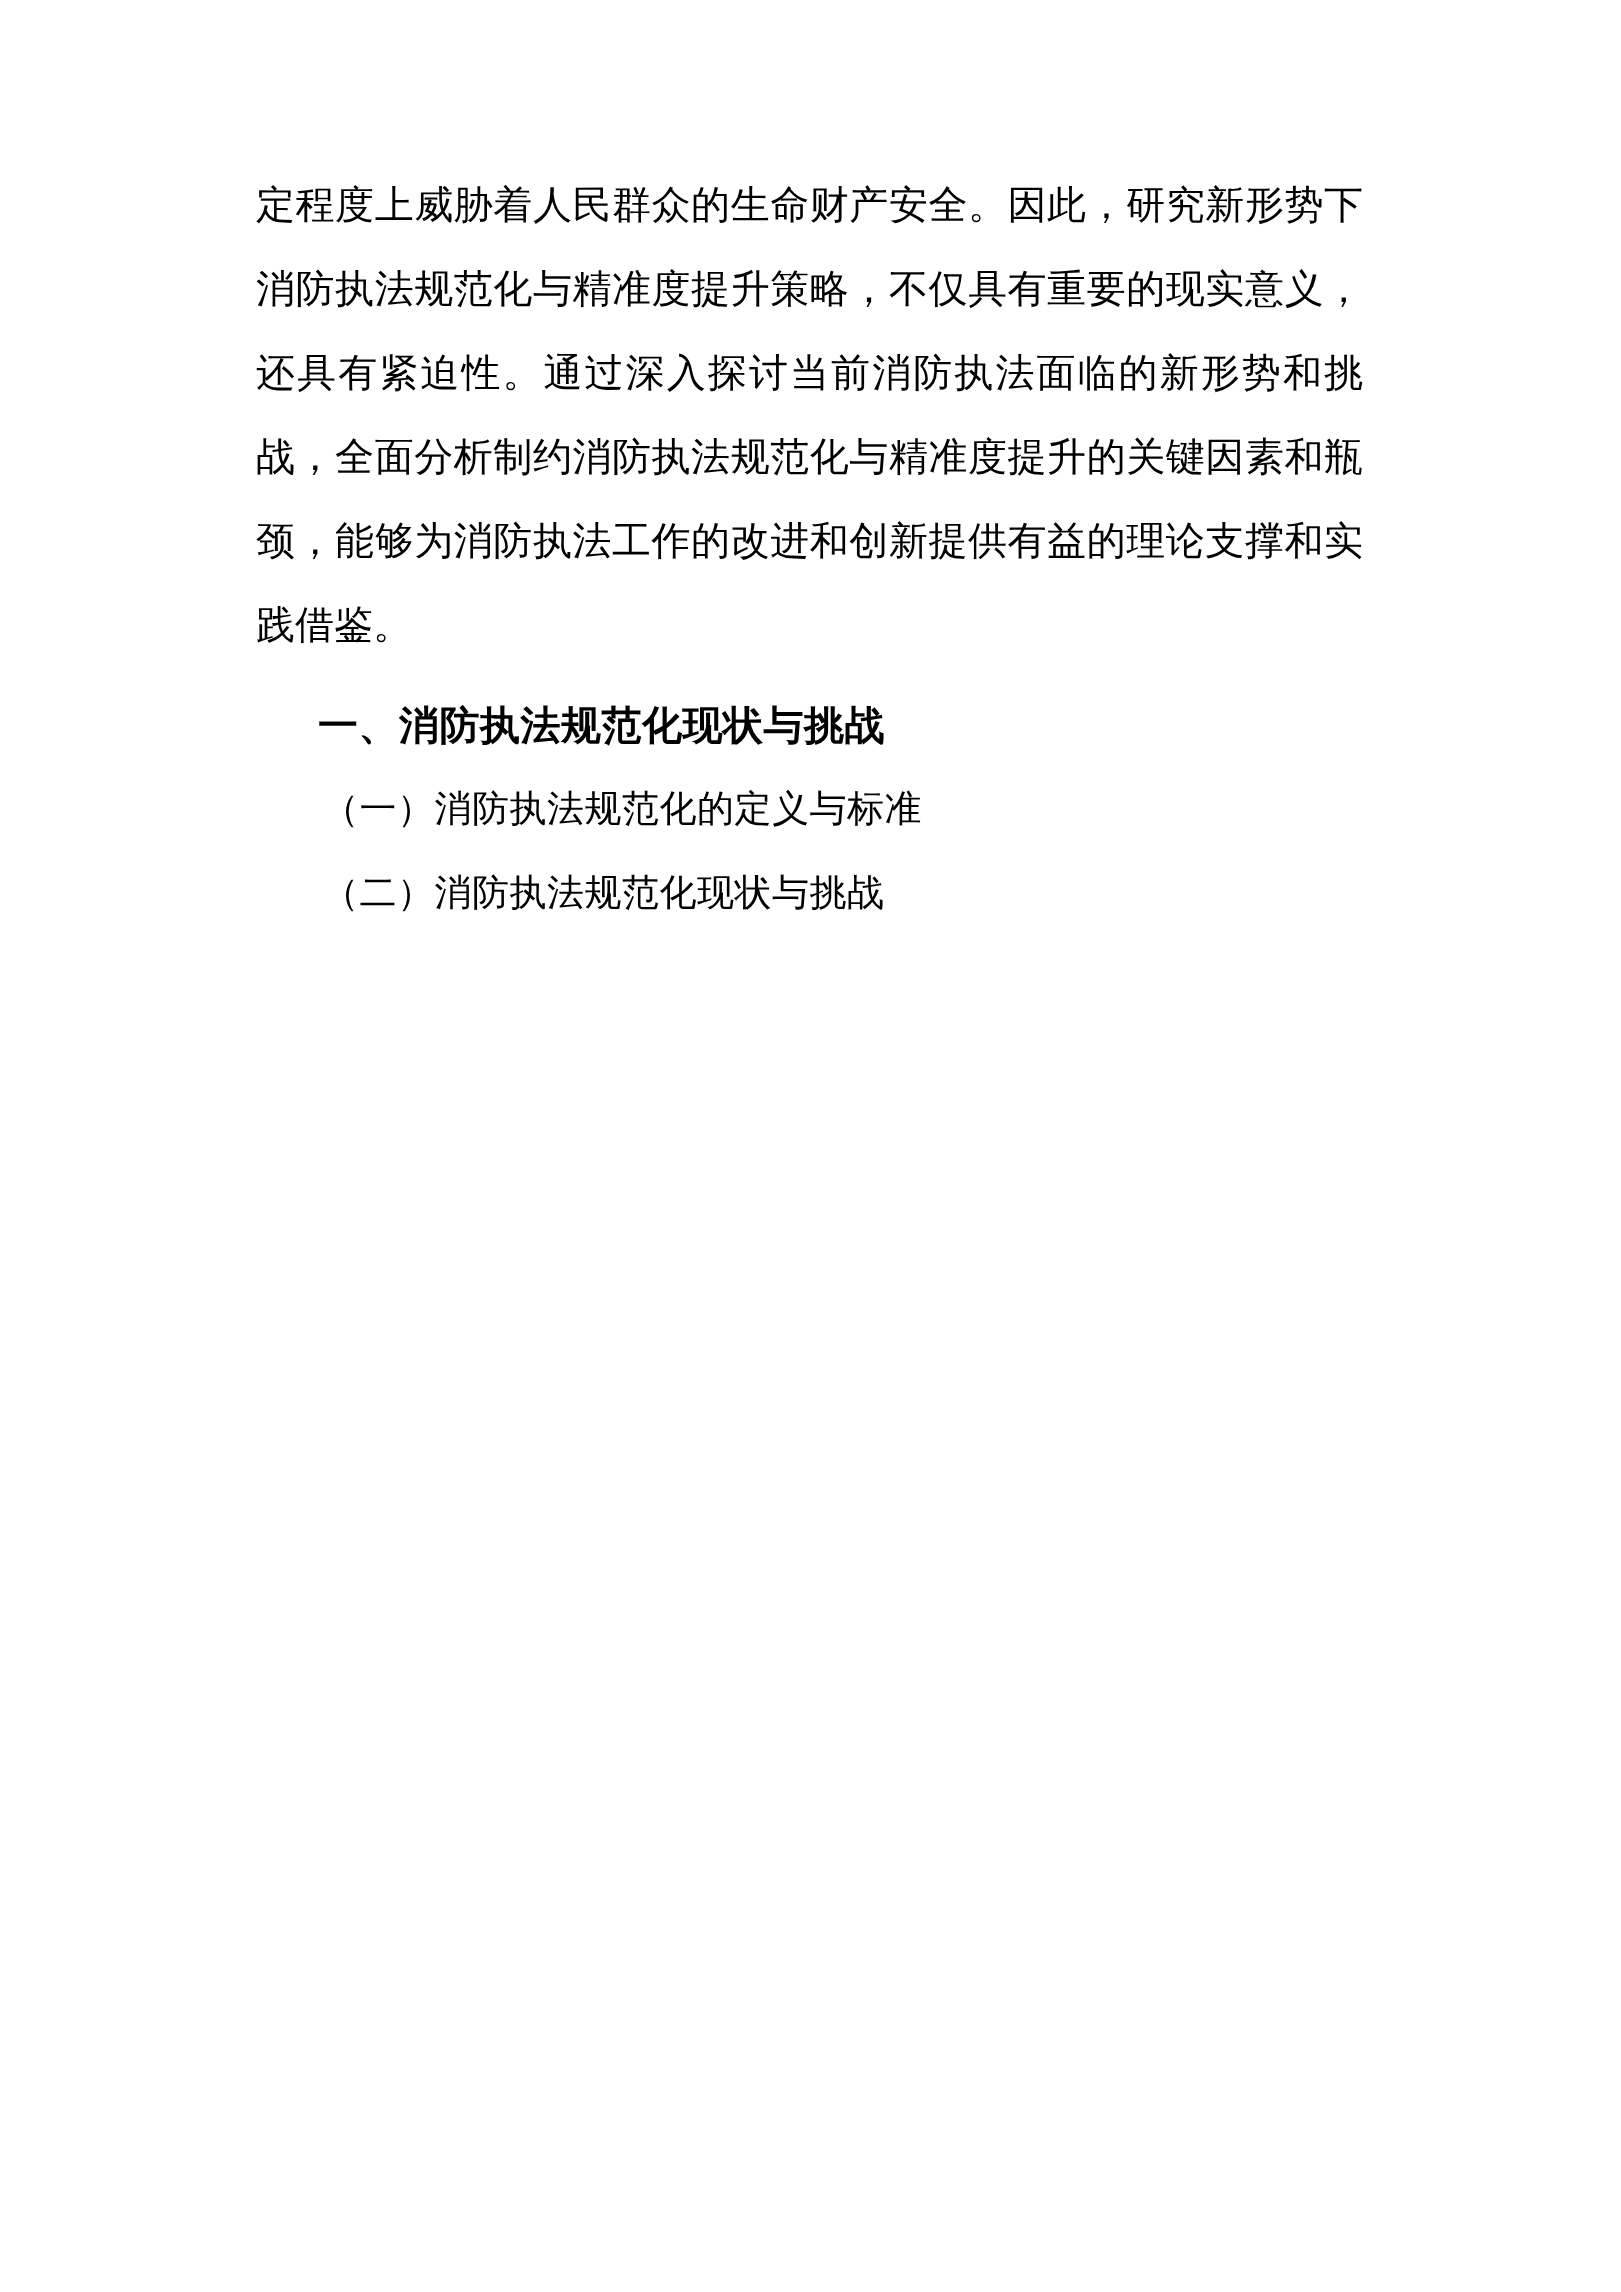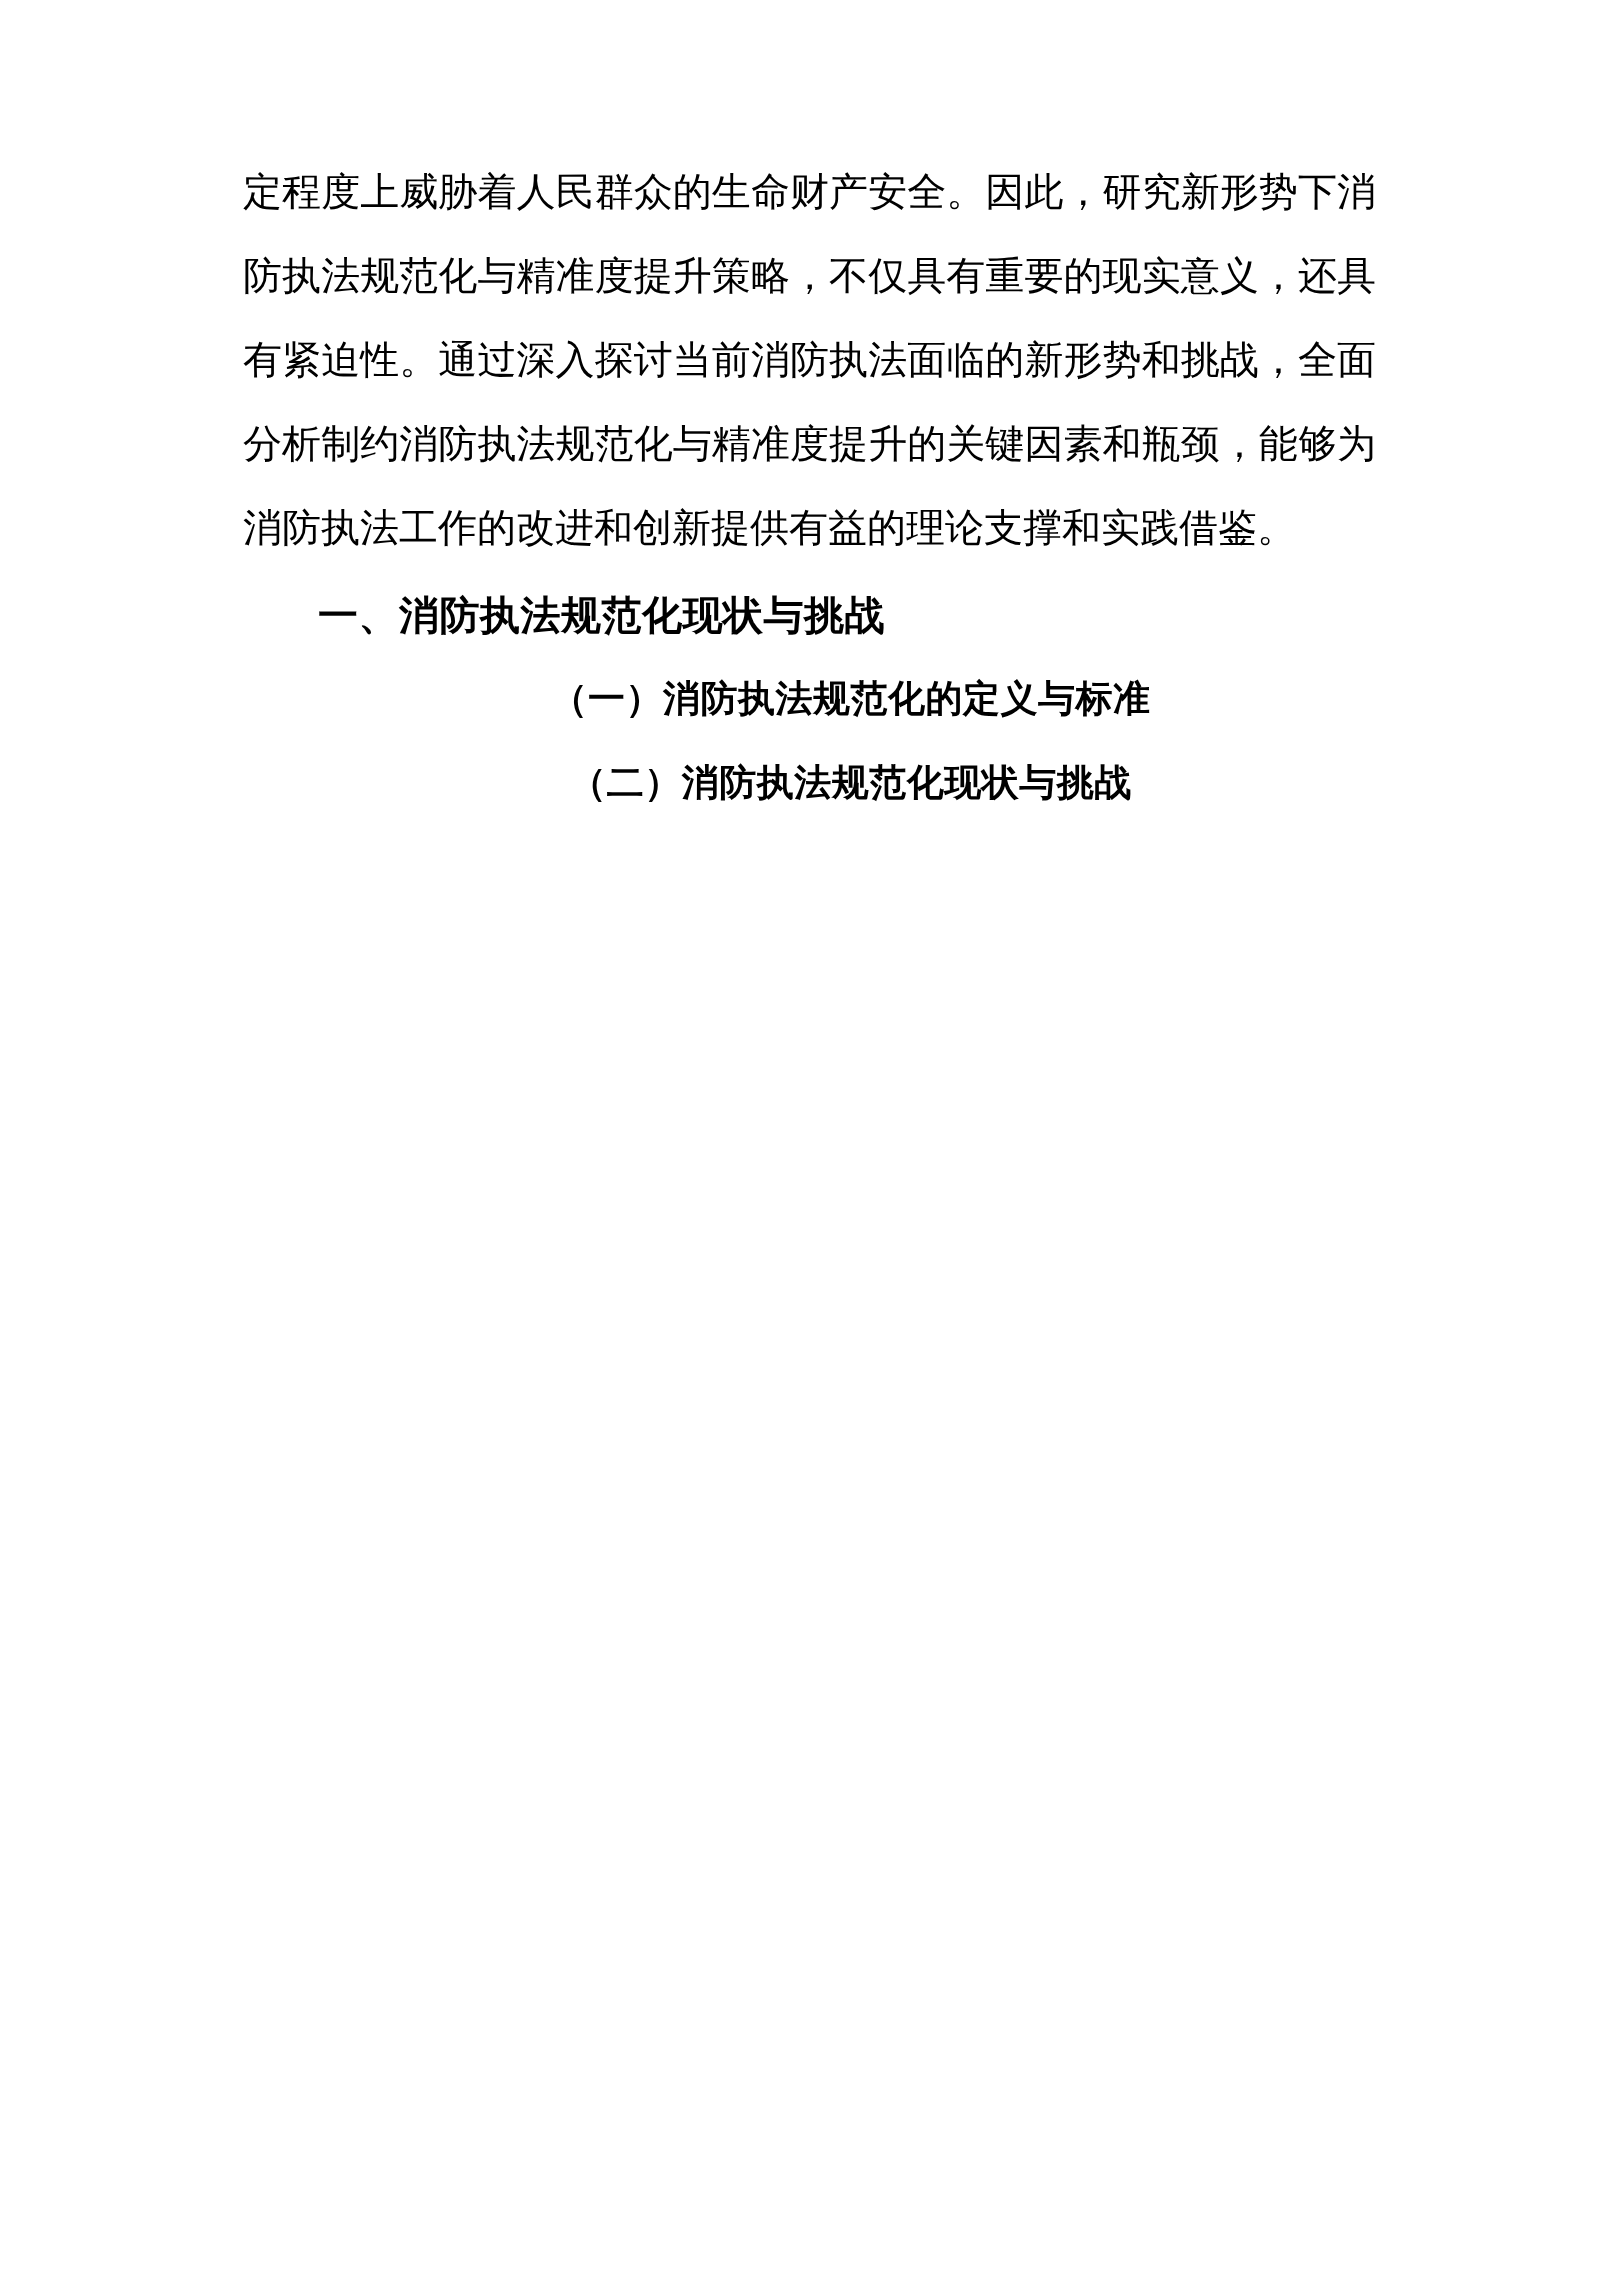--- a/index.html
+++ b/index.html
@@ -24,43 +24,42 @@
     left: 240px;
     top: 147px;
     width: 1139px;
   }
   .para {
     font-size: 39px;
     line-height: 84px;
     letter-spacing: 0px;
     text-align: justify;
     text-justify: inter-ideograph;
-    margin: 3px;
+    margin: 16px;
     word-break: break-all;
     white-space: normal;
   }
   .para.indent {
     text-indent: 78px;
   }
   .h1 {
     font-size: 40px;
     line-height: 84px;
     font-weight: bold;
     margin: 0;
     text-indent: 78px;
     letter-spacing: 0.5px;
   }
   .h2 {
     font-size: 37px;
     line-height: 84px;
-    font-weight: bold;
+    font-weight: normal;
     margin: 0;
     text-indent: 82px;
     letter-spacing: 0.5px;
-    text-align: center;
   }
   .blk + .blk { margin-top: 0; }
 </style>
 </head>
 <body>
 
 <div class="page">
   <div class="content">
 
     <p class="para blk">定程度上威胁着人民群众的生命财产安全。因此，研究新形势下消防执法规范化与精准度提升策略，不仅具有重要的现实意义，还具有紧迫性。通过深入探讨当前消防执法面临的新形势和挑战，全面分析制约消防执法规范化与精准度提升的关键因素和瓶颈，能够为消防执法工作的改进和创新提供有益的理论支撑和实践借鉴。</p>

